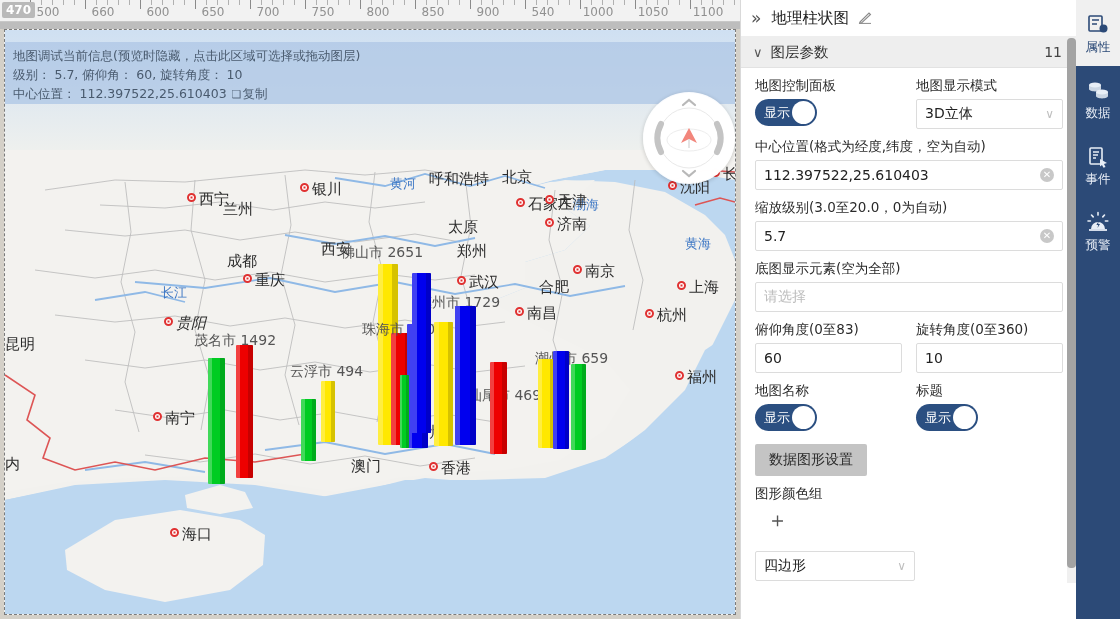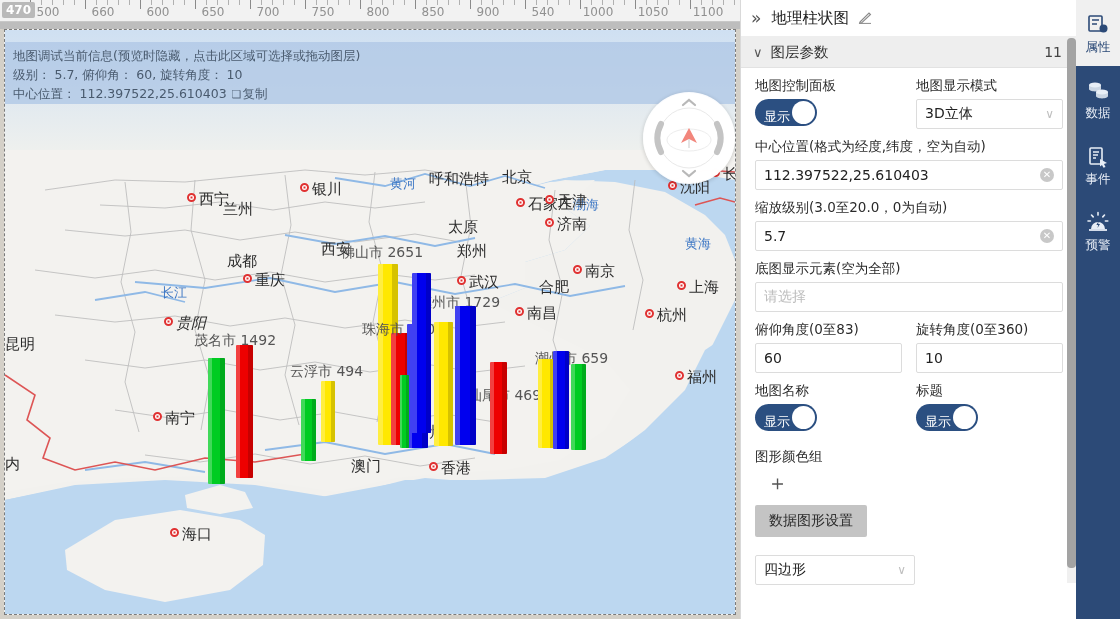--- a/index.html
+++ b/index.html
@@ -221,21 +221,21 @@
     flex: 0 0 auto;
   }
   .caret-dn { color: #bfbfbf; font-size: 12px; flex: 0 0 auto; }
 
   
   .toggle {
     width: 62px; height: 27px;
     background: #2b4f81;
     border-radius: 14px;
     position: relative;
-    display: flex; align-items: flex-end;
+    display: flex; align-items: center;
   }
   .toggle .t-text {
     color: #ffffff; font-size: 13px;
     margin-left: 9px;
   }
   .toggle .knob {
     position: absolute; right: 2px; top: 2px;
     width: 23px; height: 23px;
     background: #ffffff; border-radius: 50%;
   }
@@ -636,27 +636,27 @@
         </div>
         <div class="col fld">
           <div class="fld-label">标题</div>
           <div class="toggle">
             <span class="t-text">显示</span>
             <span class="knob"></span>
           </div>
         </div>
       </div>
 
+      <div class="fld" style="margin-top:4px;">
+        <button class="btn-gray">数据图形设置</button>
+      </div>
+
       <div class="fld" style="margin-top:8px;">
         <div class="fld-label">图形颜色组</div>
         <div class="plus-add">＋</div>
-      </div>
-
-      <div class="fld" style="margin-top:4px;">
-        <button class="btn-gray">数据图形设置</button>
       </div>
 
       <div class="fld" style="margin-top:18px;">
         <div class="input" style="width:160px;">
           <span class="val">四边形</span>
           <span class="caret-dn">∨</span>
         </div>
       </div>
 
     </div>

